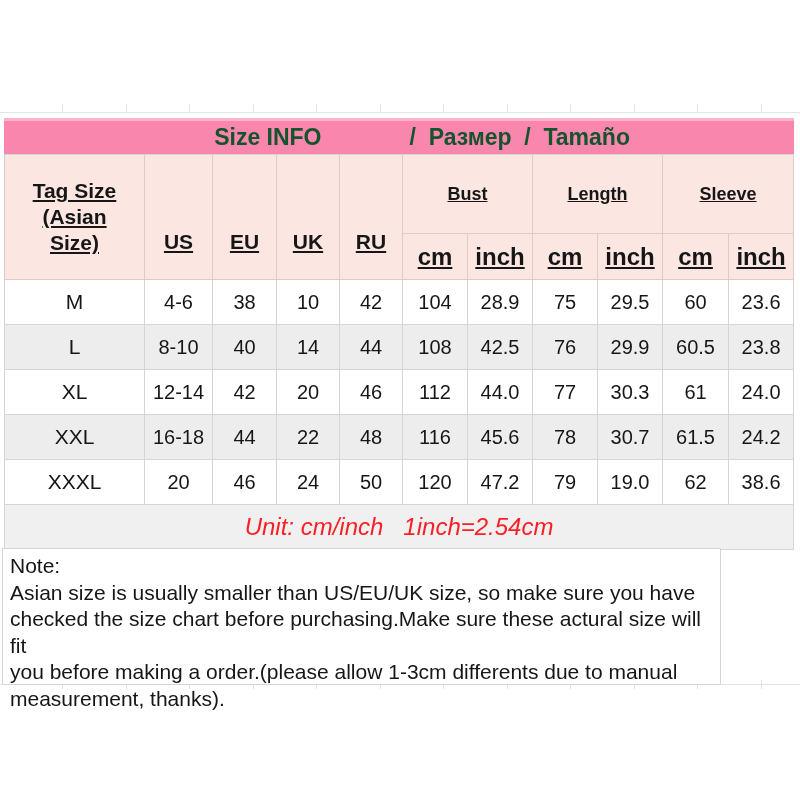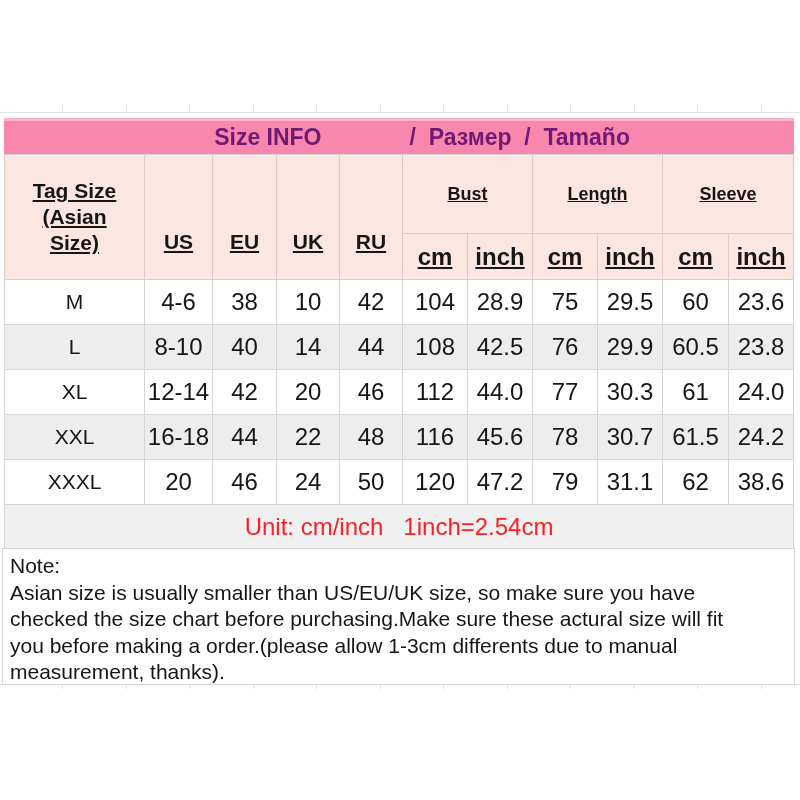--- a/index.html
+++ b/index.html
@@ -24,42 +24,42 @@
   table.size-table{position:absolute; left:4px; top:118px; width:790px;
     border-collapse:collapse; table-layout:fixed;}
   .size-table td,.size-table th{border:1px solid var(--border); text-align:center;
     vertical-align:middle; font-size:21px; overflow:hidden;}
 
   
   tr.title-row{height:35px;}
   td.title-cell{background:var(--pink); border-top:3px solid var(--pink-top);
     border-left-color:var(--pink); border-right-color:var(--pink);}
   .title-flex{display:flex; justify-content:center; align-items:center; gap:88px;
-    padding-left:46px; color:#701a75; font-weight:bold; font-size:23px; white-space:pre;}
+    padding-left:46px; color:#14532d; font-weight:bold; font-size:23px; white-space:pre;}
 
   
   tr.head-a{height:79px;} tr.head-b{height:46px;}
   .head-a td,.head-b td{background:var(--light-pink); font-weight:bold;
     border-color:var(--border-pink);text-decoration:underline;}
   td.tag-cell{white-space:pre-line; line-height:26px; font-size:21px;}
   td.region-cell{vertical-align:bottom; padding-bottom:25px;}
   td.group-cell{font-size:18px;}
   td.subunit-cell{font-size:24px;}
 
   
   tr.data-row{height:45px;}
   tr.data-row.alt td{background:var(--row-alt);}
   td.size-cell{font-size:21px;}
-  td.value-cell{font-size:24px;}
-
-  tr.unit-row{height:45px;}
+  td.value-cell{font-size:20px;}
+
+  tr.unit-row{height:45px;font-style:italic;}
   td.unit-cell{background:var(--unit-bg); color:var(--red); font-size:24px; white-space:pre;}
 
   
-  .note-block{position:absolute; left:2px; top:548px; width:793px; height:137px;
+  .note-block{position:absolute; left:2px; top:548px; width:719px; height:137px;
     background:#ffffff; border:1px solid var(--border);
     padding:4px 10px 0 7px; font-size:21px; line-height:26.5px;
     white-space:pre-line; text-align:left;}
 </style>
 </head>
 <body>
 
 <div class="canvas">
 
   <div class="grid-strip top"></div>
@@ -170,21 +170,21 @@
         </tr>
         <tr class="data-row">
           <td class="size-cell">XXXL</td>
           <td class="value-cell">20</td>
           <td class="value-cell">46</td>
           <td class="value-cell">24</td>
           <td class="value-cell">50</td>
           <td class="value-cell">120</td>
           <td class="value-cell">47.2</td>
           <td class="value-cell">79</td>
-          <td class="value-cell">31.1</td>
+          <td class="value-cell">19.0</td>
           <td class="value-cell">62</td>
           <td class="value-cell">38.6</td>
         </tr>
       </tbody>
 
     <tbody>
         <tr class="unit-row">
       <td class="unit-cell" colspan="11">Unit: cm/inch   1inch=2.54cm</td>
     </tr>
   </tbody>

